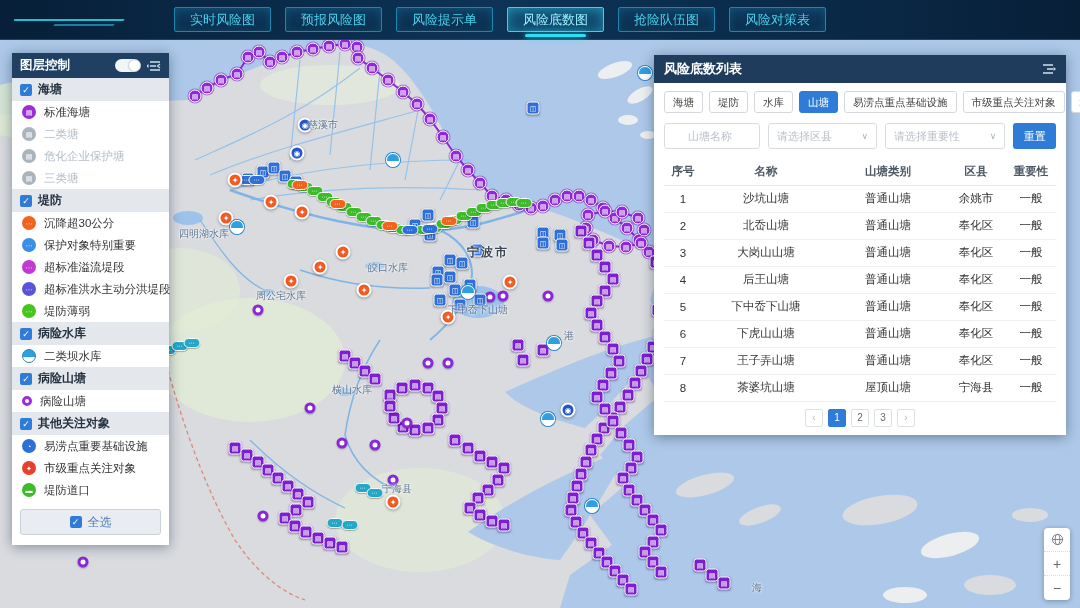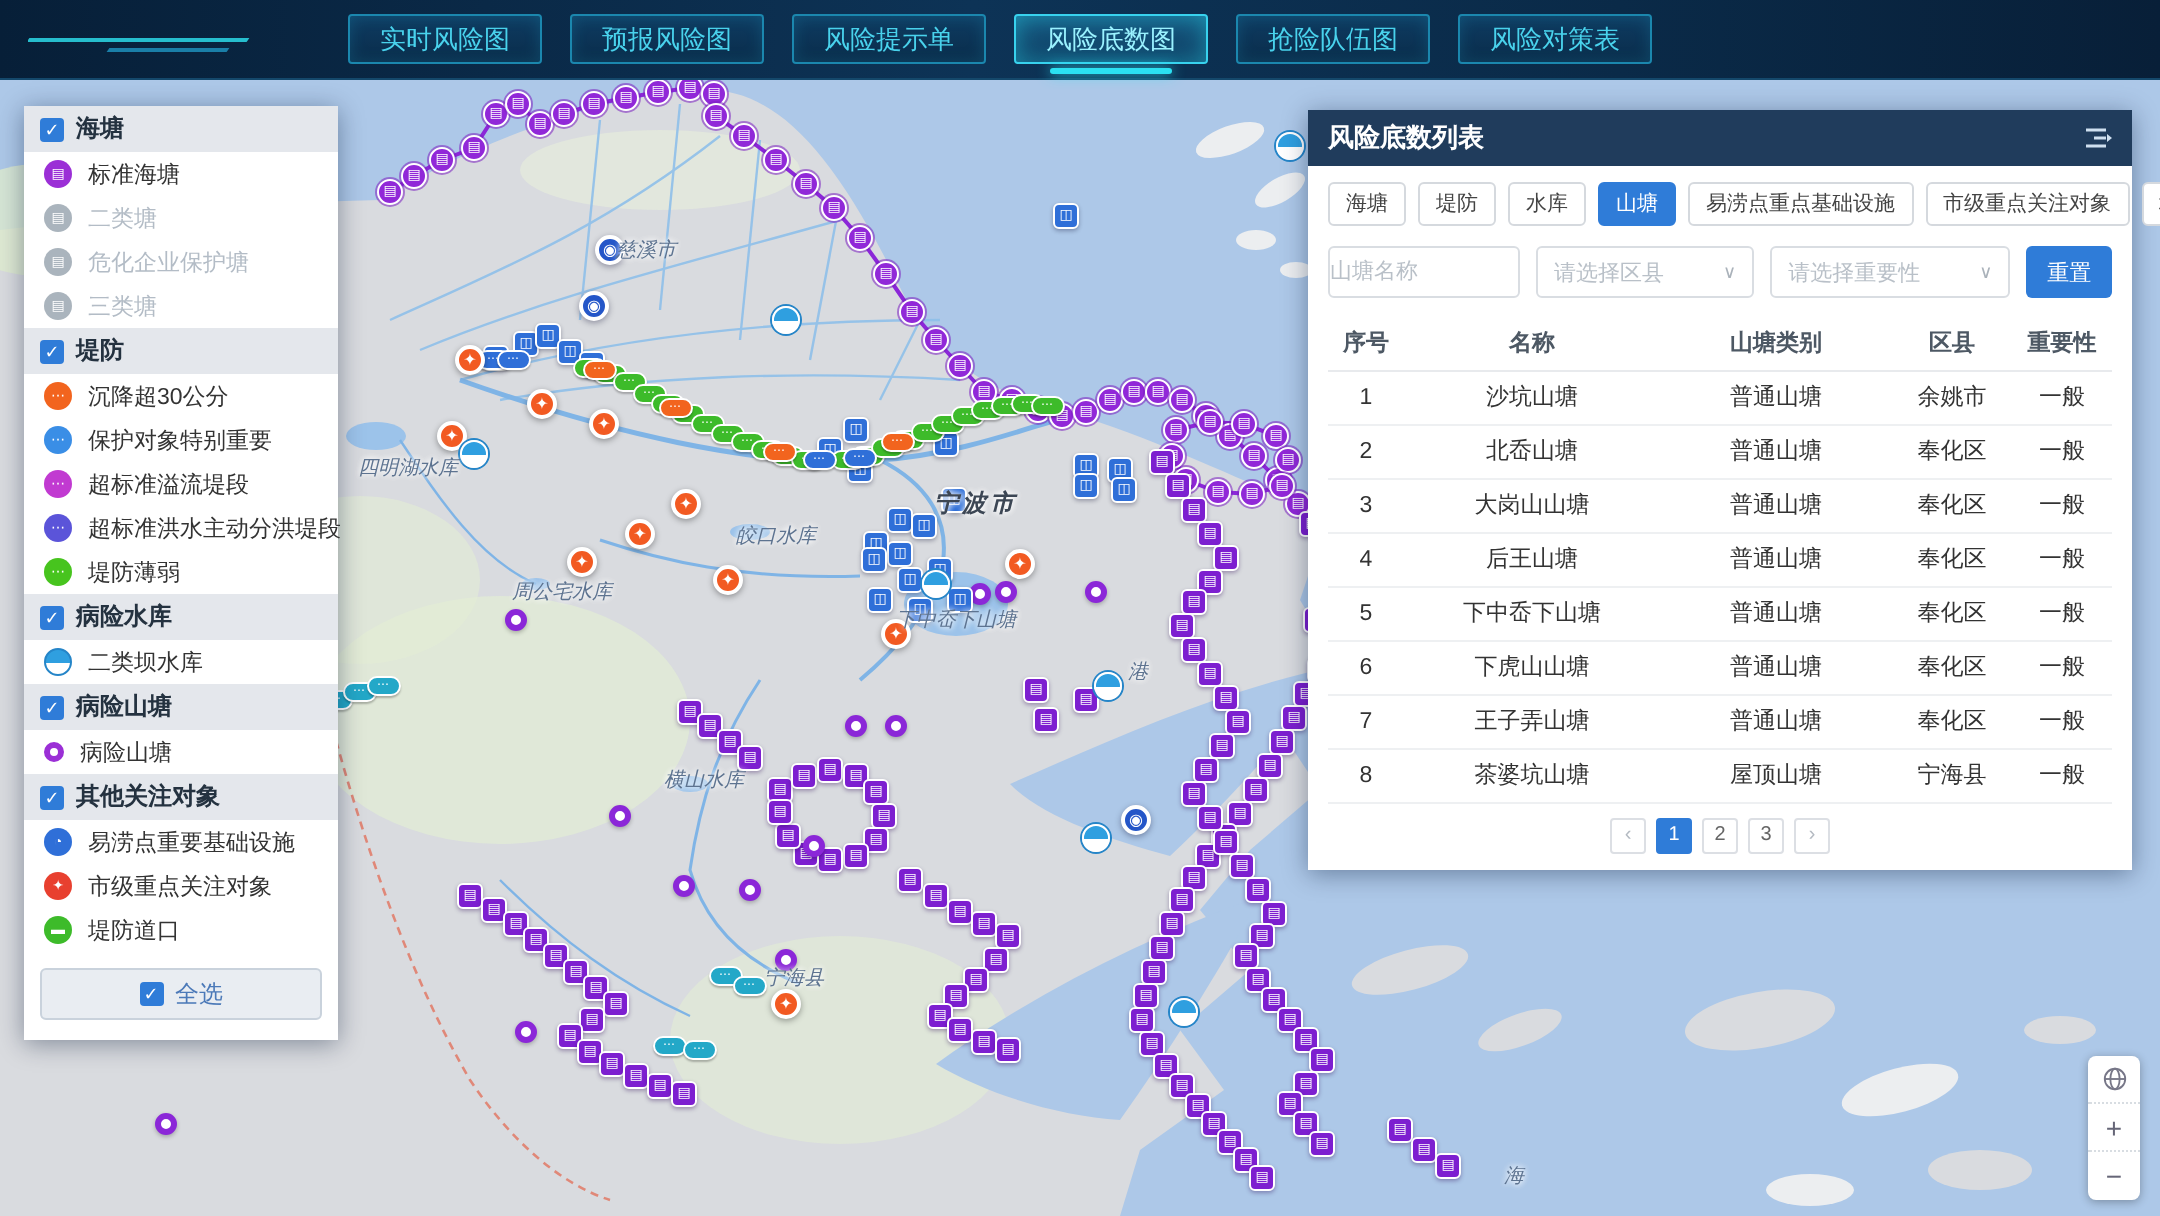--- a/index.html
+++ b/index.html
@@ -33,21 +33,21 @@
   .mk-dense{width:13px;height:13px;border-radius:3px;background:#7d1fd0;border:1px solid #fff;box-shadow:0 1px 2px rgba(40,0,80,.35);font-size:7px;}
   .mk-ring{width:11px;height:11px;border-radius:50%;background:#fff;border:3px solid #8b27d8;box-shadow:0 1px 2px rgba(0,0,0,.25);}
   .mk-bluesq{width:13px;height:13px;border-radius:3px;background:#2f6fd8;border:1px solid #fff;font-size:7px;box-shadow:0 1px 2px rgba(0,0,40,.3);}
   .mk-pill{width:17px;height:10px;border-radius:5px;border:1px solid #fff;font-size:6px;letter-spacing:1px;box-shadow:0 1px 1px rgba(0,0,0,.25);}
   .mk-pill.green{background:#3dbb2a;} .mk-pill.orange{background:#f2641e;}
   .mk-pill.teal{background:#23a8c8;} .mk-pill.bluep{background:#2f6fd8;}
   .mk-focus{width:15px;height:15px;border-radius:50%;background:#f25a22;border:2px solid #fff;font-size:8px;box-shadow:0 1px 3px rgba(0,0,0,.35);}
   .mk-reservoir{width:14px;height:14px;border-radius:50%;background:linear-gradient(180deg,#2f9fe0 0 55%,#fff 55% 100%);border:1px solid #fff;box-shadow:0 0 0 1px #2585c8;}
   .mk-flood{width:15px;height:15px;border-radius:50%;background:#2456c8;border:2px solid #fff;font-size:8px;box-shadow:0 1px 3px rgba(0,0,40,.35);}
   .map-label{position:absolute;transform:translate(-50%,-50%);font-size:10px;color:#5d7390;white-space:nowrap;
-    text-shadow:0 0 3px #fff,0 0 3px #fff;pointer-events:none;font-style:italic;}
+    text-shadow:0 0 3px #fff,0 0 3px #fff;pointer-events:none;}
   .map-label.big{font-size:12px;color:#3c4654;font-weight:bold;letter-spacing:2px;}
 
   
   .map-ctrl{position:absolute;right:10px;bottom:8px;width:26px;background:#fff;border-radius:4px;
     box-shadow:0 1px 5px rgba(0,0,0,.3);z-index:6;display:flex;flex-direction:column;align-items:stretch;}
   .map-ctrl .ctl{height:24px;display:flex;align-items:center;justify-content:center;font-size:14px;color:#667;cursor:pointer;border-bottom:1px dotted #d8dde2;}
   .map-ctrl .ctl:last-child{border-bottom:none;}
 
   
   .layer-panel{position:absolute;left:12px;top:53px;width:157px;z-index:10;background:#fff;
@@ -73,21 +73,21 @@
   
   .data-panel{position:absolute;left:654px;top:55px;width:412px;z-index:10;background:#fff;
     box-shadow:0 2px 12px rgba(0,20,50,.4);}
   .dp-header{height:28px;background:#203c5c;color:#fff;display:flex;align-items:center;justify-content:space-between;padding:0 10px;}
   .dp-title{font-size:13px;font-weight:bold;}
   .dp-collapse{cursor:pointer;display:flex;}
   .dp-tabs{display:flex;gap:6px;padding:8px 10px 6px;}
   .dp-tab{height:22px;line-height:20px;padding:0 8px;border:1px solid #d5d9de;border-radius:3px;font-size:10.5px;color:#444;background:#fff;cursor:pointer;white-space:nowrap;}
   .dp-tab.active{background:#2f7cd8;border-color:#2f7cd8;color:#fff;}
   .dp-filters{display:flex;gap:8px;padding:4px 10px 10px;align-items:center;}
-  .f-input{width:96px;height:26px;border:1px solid #d9dde2;border-radius:3px;font-size:11px;padding:0 0;color:#333;outline:none;font-family:inherit;}
+  .f-input{width:96px;height:26px;border:1px solid #d9dde2;border-radius:3px;font-size:11px;padding:0 23px;color:#333;outline:none;font-family:inherit;}
   .f-input::placeholder{color:#b9c0c8;}
   .f-select{height:26px;border:1px solid #d9dde2;border-radius:3px;font-size:11px;color:#b9c0c8;
     display:flex;align-items:center;justify-content:space-between;padding:0 8px;cursor:pointer;}
   .f-select .chev{color:#aab2ba;font-size:9px;margin-left:6px;}
   .sel-district{width:116px;} .sel-importance{width:128px;}
   .f-reset{margin-left:auto;width:46px;height:26px;background:#2f7cd8;border:none;border-radius:3px;color:#fff;font-size:11px;cursor:pointer;font-family:inherit;}
   .dp-table{width:392px;margin:0 10px;border-collapse:collapse;table-layout:fixed;}
   .dp-table th{height:26px;font-size:11.5px;color:#4d5864;font-weight:bold;border-bottom:1px solid #e8eaed;text-align:center;background:#fff;}
   .dp-table td{height:27px;font-size:11.5px;color:#333;border-bottom:1px solid #eef0f2;text-align:center;white-space:nowrap;overflow:hidden;}
   .col-idx{width:38px;} .col-name{width:128px;} .col-cat{width:116px;} .col-dist{width:60px;} .col-imp{width:50px;}
@@ -447,20 +447,33 @@
         <div class="nav-btn">预报风险图</div>
         <div class="nav-btn">风险提示单</div>
         <div class="nav-btn active">风险底数图</div>
         <div class="nav-btn">抢险队伍图</div>
         <div class="nav-btn">风险对策表</div>
       </div>
 
   </div>
 
   <div class="layer-panel">
+    <div class="lp-header">
+      <div class="lp-title">图层控制</div>
+      <div class="toggle">
+          <div class="knob"></div>
+        </div>
+      <div class="lp-collapse">
+        <svg width="14" height="12" viewBox="0 0 14 12">
+            <path d="M3 2h10M3 6h6M3 10h10" stroke="#cfe0f0" stroke-width="1.4" fill="none"></path>
+            <path d="M1.5 4v4L-1 6z" fill="#cfe0f0"></path>
+            <path d="M13 4L10.5 6L13 8" stroke="#cfe0f0" stroke-width="1.2" fill="none"></path>
+          </svg>
+      </div>
+    </div>
     <div id="layer-sections">
         <div class="lp-sec-header">
           <span class="cb">✓</span>
           <span class="sec-label">海塘</span>
         </div>
         <div class="lp-item">
           <span class="lp-ic kind-disc" style="background: rgb(155, 47, 214);">▤</span>
           <span class="lbl">标准海塘</span>
         </div>
         <div class="lp-item disabled">

